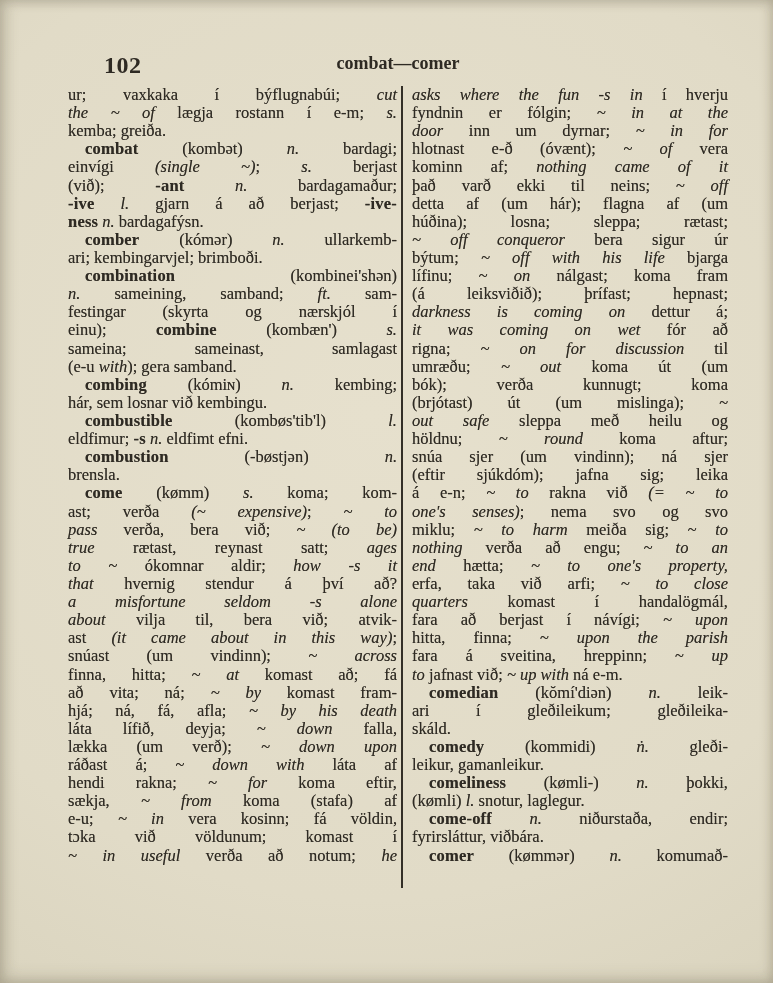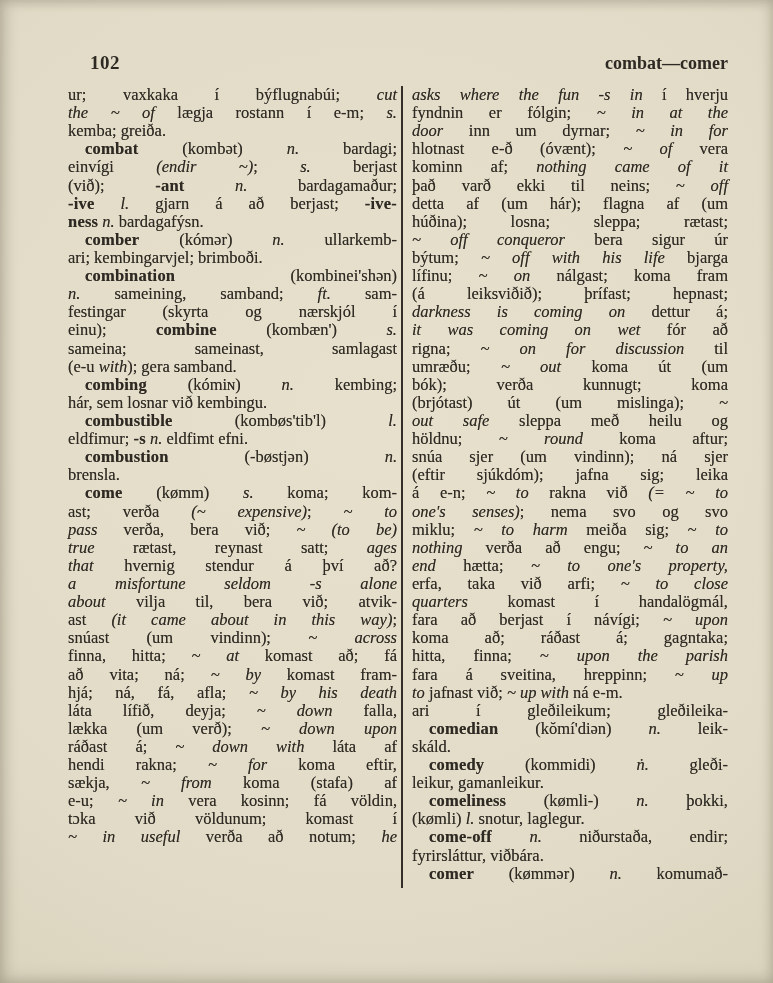--- a/index.html
+++ b/index.html
@@ -12,26 +12,26 @@
     box-shadow: inset 6px 0 14px rgba(90,82,60,0.18), inset -3px 0 10px rgba(90,82,60,0.10), inset 0 -6px 16px rgba(90,82,60,0.12), inset 0 4px 10px rgba(90,82,60,0.08);
     overflow:hidden;
     font-family:"Liberation Serif", "DejaVu Serif", serif;
     color:#2e2a23;
   }
   .header-row{
     position:absolute;
     top:52px;left:68px;width:660px;height:26px;
   }
   .page-number{
-    position:absolute;left:22px;top:0;
-    font-size:19px;font-weight:bold;letter-spacing:0.5px;
+    position:absolute;left:36px;top:0;
+    font-size:24px;font-weight:bold;letter-spacing:0.5px;
   }
   .running-header{
     position:absolute;left:0;right:0;top:1px;
-    text-align:right;
+    text-align:center;
     font-size:18px;font-weight:bold;
   }
   .columns{
     position:absolute;
     top:86px;left:68px;width:660px;
     display:flex;
   }
   .col{
     font-size:16.5px;
     line-height:18.12px;
@@ -68,21 +68,21 @@
   <div class="header-row">
     <div class="page-number">102</div>
     <div class="running-header">combat—comer</div>
   </div>
   <div class="columns">
     <div class="col left">
         <div class="line">ur; vaxkaka í býflugnabúi; <i>cut</i></div>
         <div class="line"><i>the ~ of</i> lægja rostann í e-m; <i>s.</i></div>
         <div class="line nj">kemba; greiða.</div>
         <div class="line ind"><b>combat</b> (kombət) <i>n.</i> bardagi;</div>
-        <div class="line">einvígi <i>(endir ~)</i>; <i>s.</i> berjast</div>
+        <div class="line">einvígi <i>(single ~)</i>; <i>s.</i> berjast</div>
         <div class="line">(við); <b>-ant</b> <i>n.</i> bardagamaður;</div>
         <div class="line"><b>-ive</b> <i>l.</i> gjarn á að berjast; <b>-ive-</b></div>
         <div class="line nj"><b>ness</b> <i>n.</i> bardagafýsn.</div>
         <div class="line ind"><b>comber</b> (kómər) <i>n.</i> ullarkemb-</div>
         <div class="line nj">ari; kembingarvjel; brimboði.</div>
         <div class="line ind"><b>combination</b> (kombinei'shən)</div>
         <div class="line"><i>n.</i> sameining, samband; <i>ft.</i> sam-</div>
         <div class="line">festingar (skyrta og nærskjól í</div>
         <div class="line">einu); <b>combine</b> (kombæn') <i>s.</i></div>
         <div class="line">sameina; sameinast, samlagast</div>
@@ -90,20 +90,21 @@
         <div class="line ind"><b>combing</b> (kómiɴ) <i>n.</i> kembing;</div>
         <div class="line nj">hár, sem losnar við kembingu.</div>
         <div class="line ind"><b>combustible</b> (kombøs'tib'l) <i>l.</i></div>
         <div class="line nj">eldfimur; <b>-s</b> <i>n.</i> eldfimt efni.</div>
         <div class="line ind"><b>combustion</b> (-bøstjən) <i>n.</i></div>
         <div class="line nj">brensla.</div>
         <div class="line ind"><b>come</b> (kømm) <i>s.</i> koma; kom-</div>
         <div class="line">ast; verða <i>(~ expensive)</i>; <i>~ to</i></div>
         <div class="line"><i>pass</i> verða, bera við; <i>~ (to be)</i></div>
         <div class="line"><i>true</i> rætast, reynast satt; <i>ages</i></div>
+        <div class="line"><i>to ~</i> ókomnar aldir; <i>how -s it</i></div>
         <div class="line"><i>that</i> hvernig stendur á því að?</div>
         <div class="line"><i>a misfortune seldom -s alone</i></div>
         <div class="line"><i>about</i> vilja til, bera við; atvik-</div>
         <div class="line">ast <i>(it came about in this way)</i>;</div>
         <div class="line">snúast (um vindinn); <i>~ across</i></div>
         <div class="line">finna, hitta; <i>~ at</i> komast að; fá</div>
         <div class="line">að vita; ná; <i>~ by</i> komast fram-</div>
         <div class="line">hjá; ná, fá, afla; <i>~ by his death</i></div>
         <div class="line">láta lífið, deyja; <i>~ down</i> falla,</div>
         <div class="line">lækka (um verð); <i>~ down upon</i></div>
@@ -139,26 +140,25 @@
         <div class="line">snúa sjer (um vindinn); ná sjer</div>
         <div class="line">(eftir sjúkdóm); jafna sig; leika</div>
         <div class="line">á e-n; <i>~ to</i> rakna við <i>(= ~ to</i></div>
         <div class="line"><i>one's senses)</i>; nema svo og svo</div>
         <div class="line">miklu; <i>~ to harm</i> meiða sig; <i>~ to</i></div>
         <div class="line"><i>nothing</i> verða að engu; <i>~ to an</i></div>
         <div class="line"><i>end</i> hætta; <i>~ to one's property,</i></div>
         <div class="line">erfa, taka við arfi; <i>~ to close</i></div>
         <div class="line"><i>quarters</i> komast í handalögmál,</div>
         <div class="line">fara að berjast í návígi; <i>~ upon</i></div>
-        <div class="line">koma að; ráðast á; gagntaka;</div>
         <div class="line">hitta, finna; <i>~ upon the parish</i></div>
         <div class="line">fara á sveitina, hreppinn; <i>~ up</i></div>
         <div class="line nj"><i>to</i> jafnast við; <i>~ up with</i> ná e-m.</div>
+        <div class="line ind"><b>comedian</b> (kŏmí'diən) <i>n.</i> leik-</div>
         <div class="line">ari í gleðileikum; gleðileika-</div>
-        <div class="line ind"><b>comedian</b> (kŏmí'diən) <i>n.</i> leik-</div>
         <div class="line nj">skáld.</div>
         <div class="line ind"><b>comedy</b> (kommidi) <i>ṅ.</i> gleði-</div>
         <div class="line nj">leikur, gamanleikur.</div>
         <div class="line ind"><b>comeliness</b> (kømli-) <i>n.</i> þokki,</div>
         <div class="line nj">(kømli) <i>l.</i> snotur, laglegur.</div>
         <div class="line ind"><b>come-off</b> <i>n.</i> niðurstaða, endir;</div>
         <div class="line nj">fyrirsláttur, viðbára.</div>
         <div class="line ind"><b>comer</b> (kømmər) <i>n.</i> komumað-</div>
       </div>
   </div>

